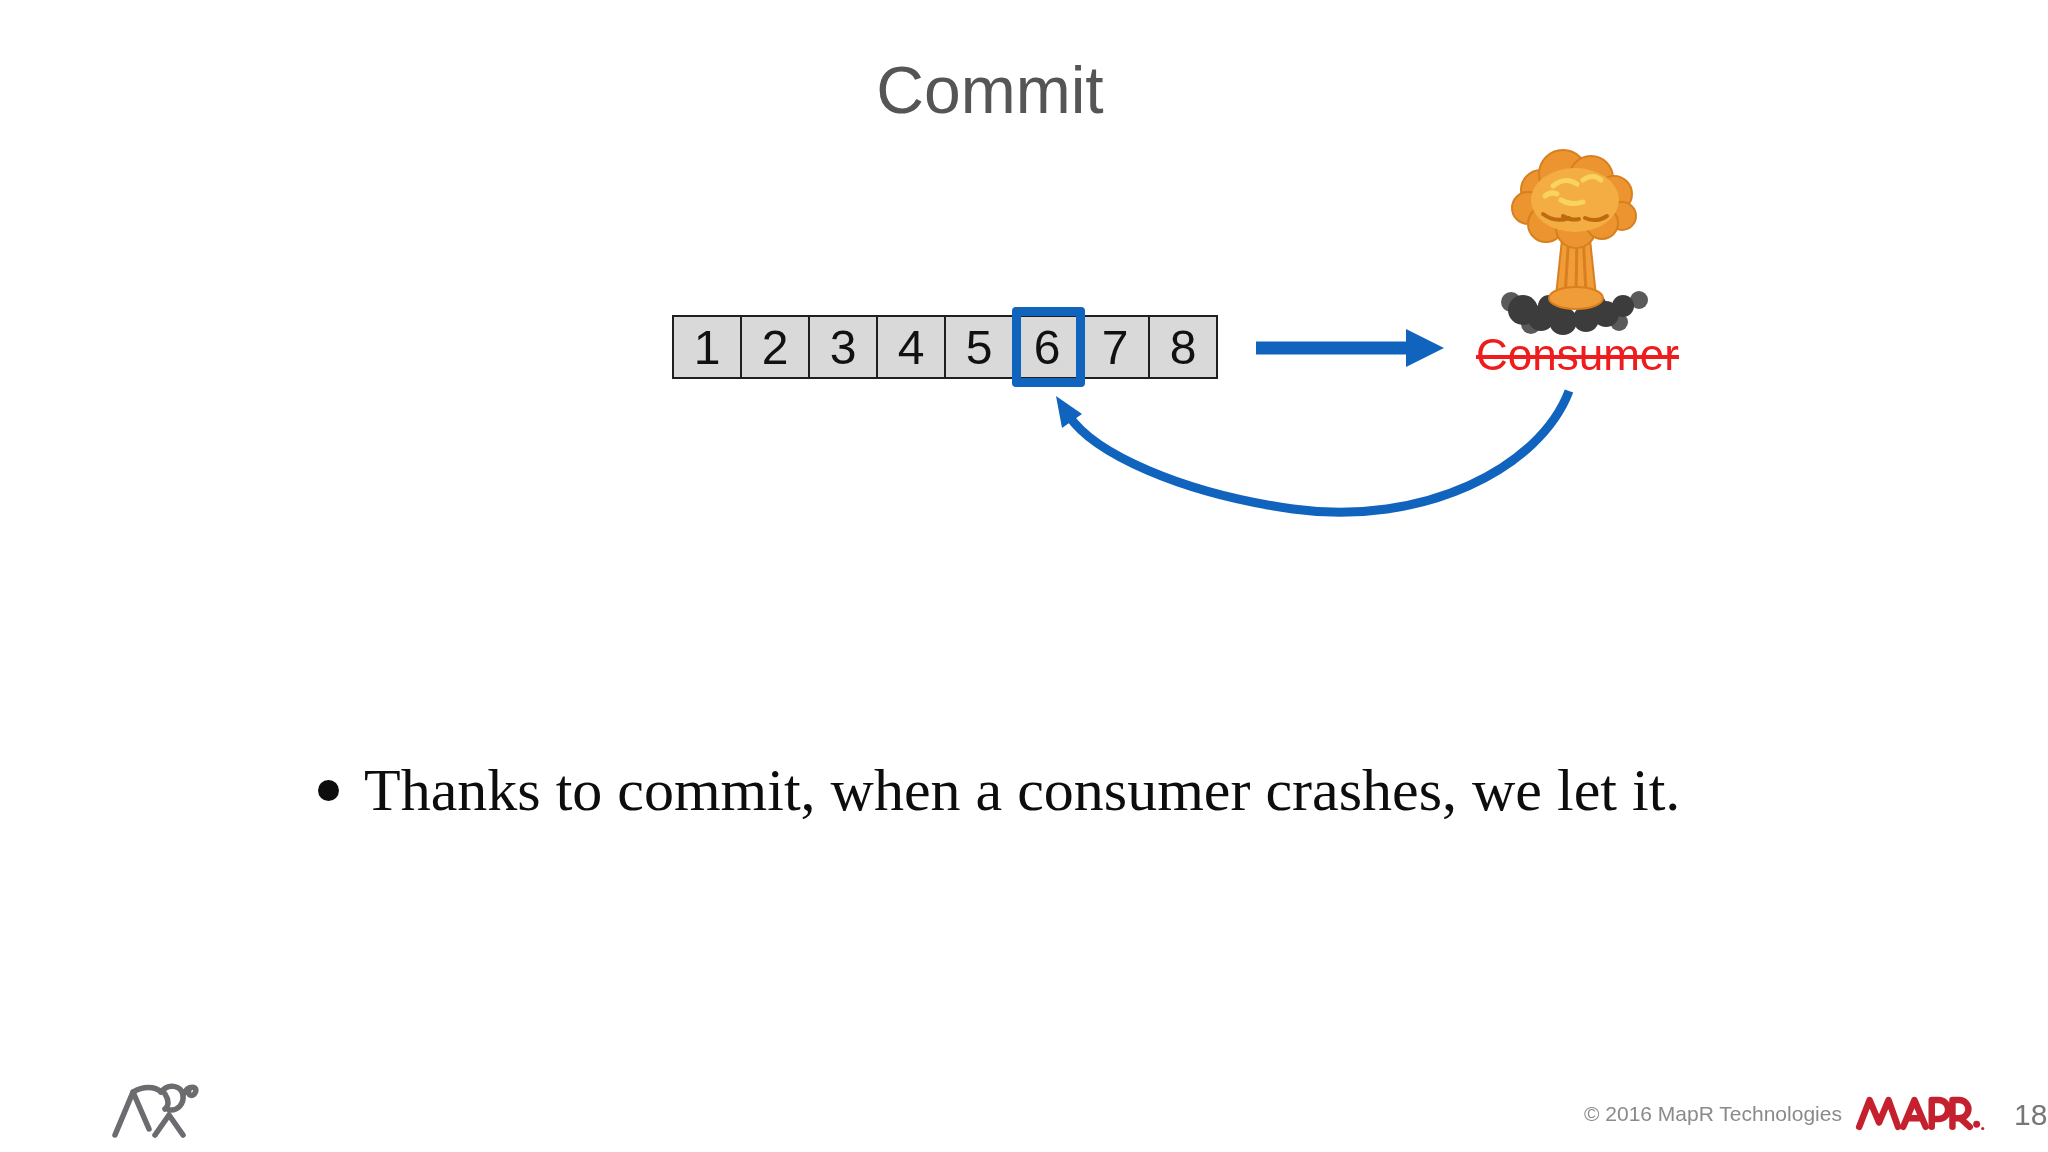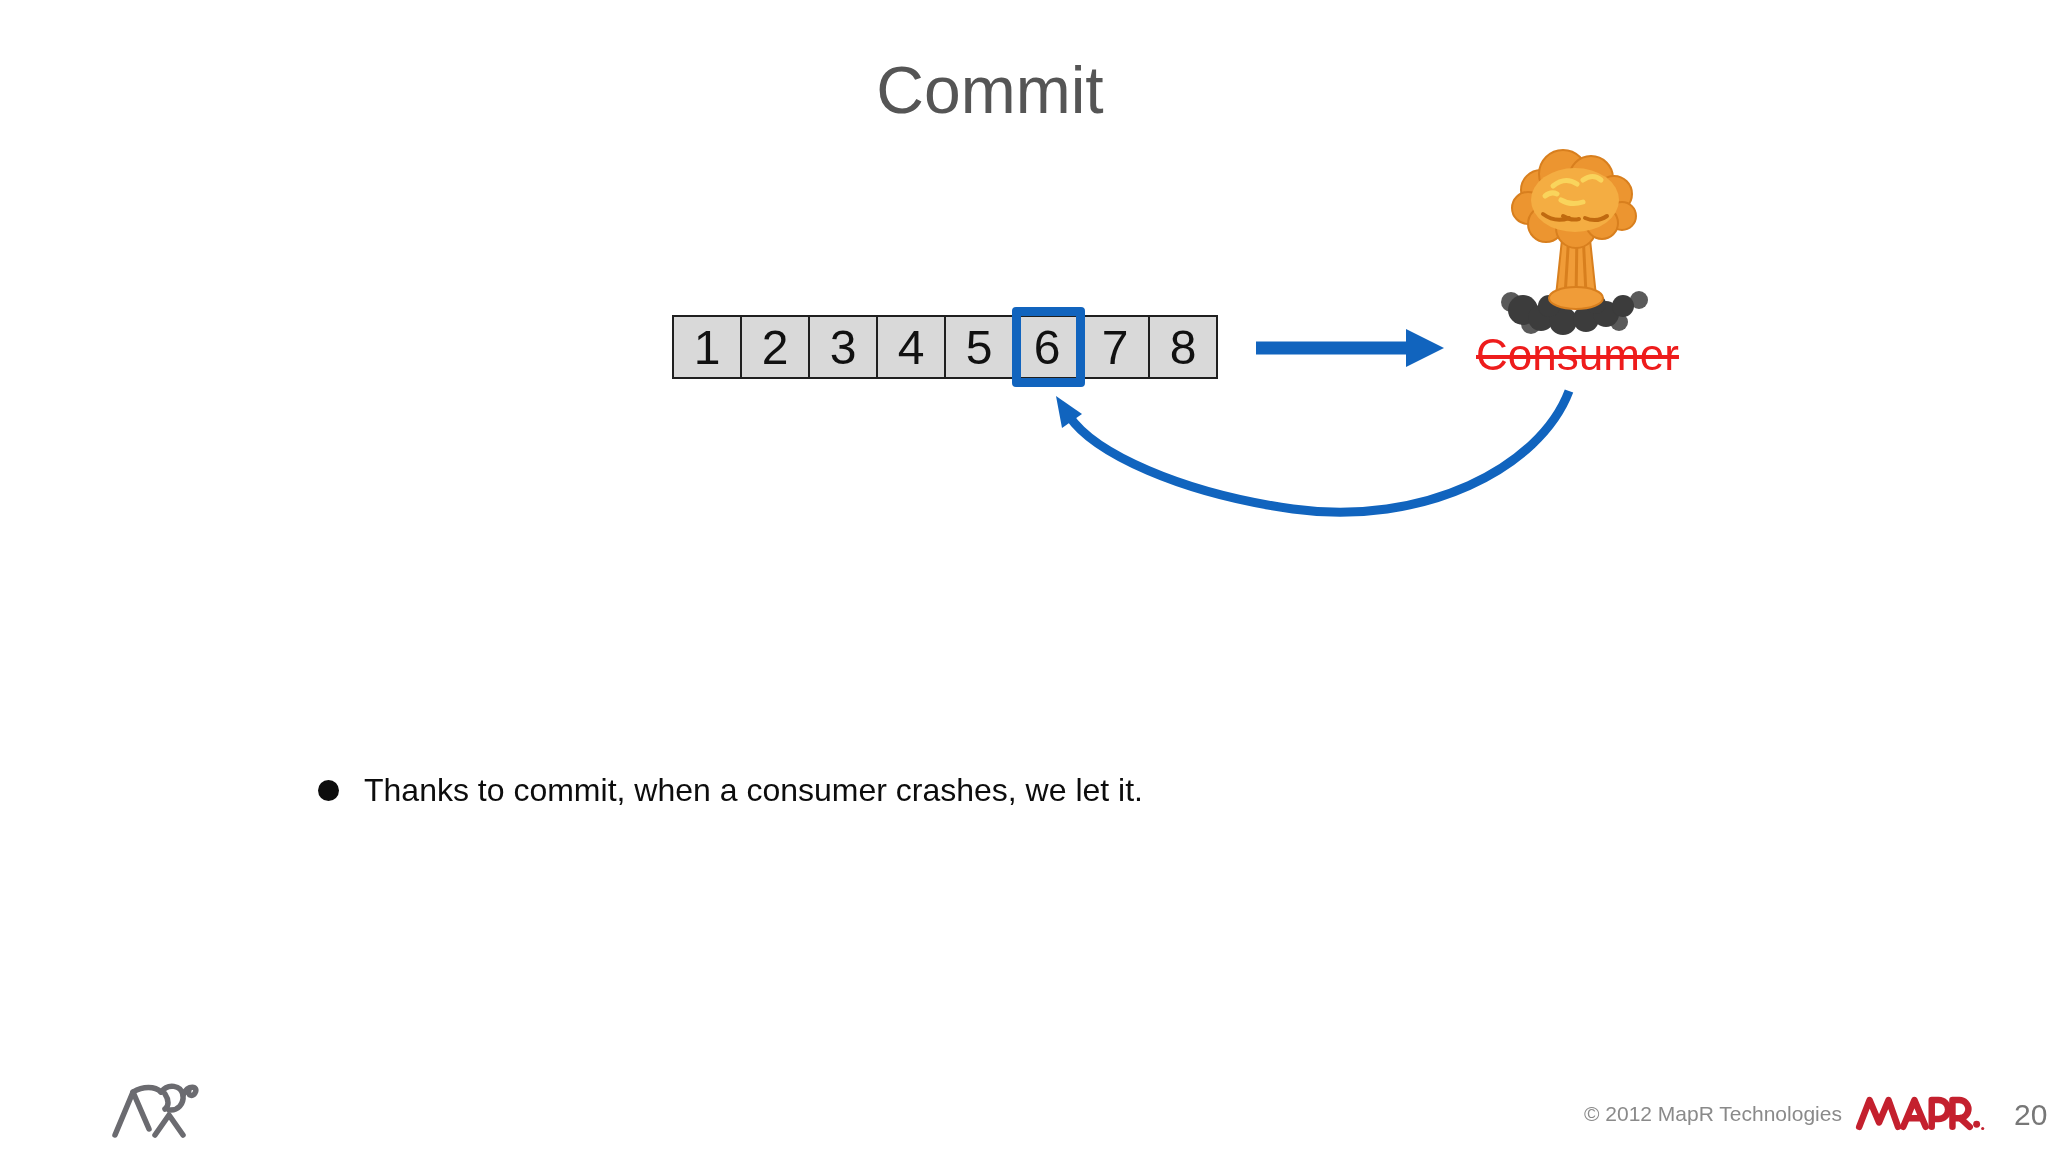--- a/index.html
+++ b/index.html
@@ -24,21 +24,21 @@
   .arrow-layer{position:absolute;left:0;top:0;width:2048px;height:1152px;z-index:4;pointer-events:none;}
 
   .explosion{position:absolute;left:1473px;top:138px;width:150px;height:198px;}
 
   .consumer-label{position:absolute;left:1448px;top:330px;width:200px;text-align:center;
         font-size:44px;color:#ee1c1c;text-decoration:line-through;
         text-decoration-thickness:4px;}
 
   .bullet-line{position:absolute;left:290px;top:762px;display:flex;align-items:center;}
   .bullet-dot{width:21px;height:21px;border-radius:50%;background:#0d0d0d;margin-right:25px;flex:0 0 auto;}
-  .bullet-text{font-size:32px;color:#0d0d0d;line-height:56px;white-space:nowrap;}
+  .bullet-text{font-size:60px;color:#0d0d0d;line-height:56px;white-space:nowrap;font-family:Liberation Serif, serif;}
 
   .elephant{position:absolute;left:80px;top:1078px;width:92px;height:62px;}
 
   .copyright{position:absolute;left:1556px;top:1102px;font-size:21px;color:#8a8a8a;white-space:nowrap;}
   .mapr-logo{position:absolute;left:1820px;top:1094px;width:145px;height:38px;}
   .page-number{position:absolute;left:1986px;top:1098px;font-size:30px;color:#777777;}
 </style>
 </head>
 <body>
 
@@ -130,30 +130,30 @@
     <g stroke="#6b6b70" stroke-width="5.5" fill="none" stroke-linecap="round" stroke-linejoin="round">
       <path d="M7,57 L25,14 L41,51"></path>
       <path d="M25,14 C35,8 47,8 53,14"></path>
       <path d="M53,14 C60,5 73,7 75,17 C76,26 70,33 61,32"></path>
       <path d="M57,16 C61,22 61,28 57,31"></path>
       <path d="M75,17 C80,6 91,8 87,15 C85,19 79,18 81,12"></path>
       <path d="M47,57 L61,37 L75,57"></path>
     </g>
   </svg>
 
-  <div class="copyright">© 2012 MapR Technologies</div>
+  <div class="copyright">© 2016 MapR Technologies</div>
 
   <svg class="mapr-logo" viewBox="0 0 150 44" xmlns="http://www.w3.org/2000/svg">
     <g stroke="#c4202e" stroke-width="7.5" fill="none" stroke-linecap="round" stroke-linejoin="round">
       <polyline points="4,38 16,7 27,33 38,7 49,38"></polyline>
       <polyline points="55,38 68,7 81,38"></polyline>
       <line x1="61" y1="28" x2="75" y2="28"></line>
       <path d="M88,38 L88,7 L96,7 A11,11 0 0 1 96,29 L88,29"></path>
       <path d="M112,38 L112,7 L120,7 A10.5,10.5 0 0 1 120,28 L112,28"></path>
       <path d="M121,28 L132,38"></path>
     </g>
     <circle cx="140" cy="35" r="4" fill="#c4202e"></circle>
     <circle cx="147" cy="40" r="1.8" fill="#c4202e"></circle>
   </svg>
 
-  <div class="page-number">20</div>
+  <div class="page-number">18</div>
 
 </div>
 
 </body></html>

